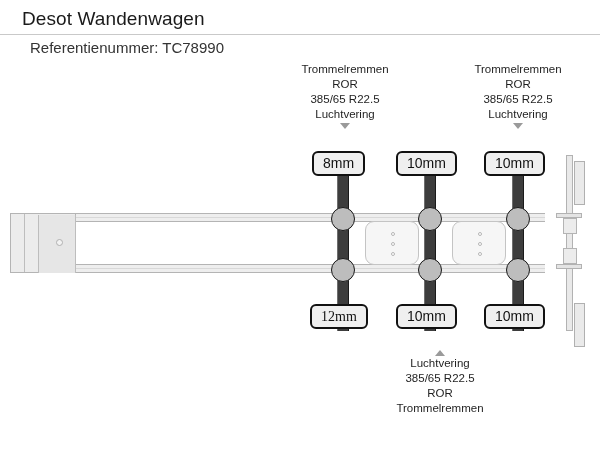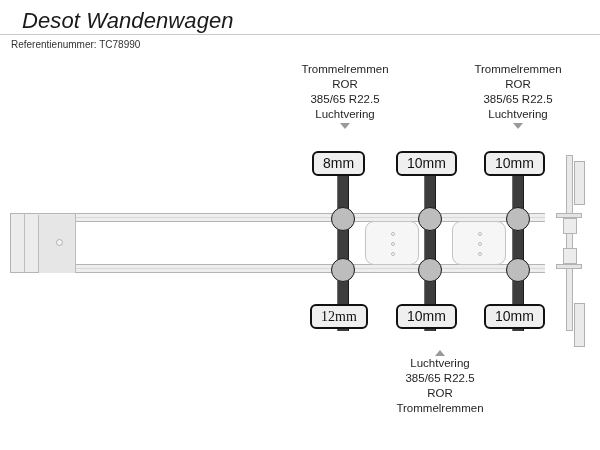--- a/index.html
+++ b/index.html
@@ -20,40 +20,39 @@
   .header {
     position: absolute;
     left: 0; top: 0;
     width: 600px;
     height: 58px;
   }
   .page-title {
     position: absolute;
     left: 22px;
     top: 8px;
-    font-size: 22px;
+    font-size: 19px;
     font-weight: 400;
     color: #1a1a1a;
     letter-spacing: 0.1px;
     white-space: nowrap;
-    font-style: italic;
   }
   .header-rule {
     position: absolute;
     left: 0;
     top: 34px;
     width: 600px;
     height: 1px;
     background: #c9c9c9;
   }
   .ref-line {
     position: absolute;
-    left: 11px;
+    left: 30px;
     top: 39px;
-    font-size: 10px;
+    font-size: 15px;
     color: #333333;
     white-space: nowrap;
   }
 
   
   .diagram {
     position: absolute;
     left: 0;
     top: 58px;
     width: 572px;

